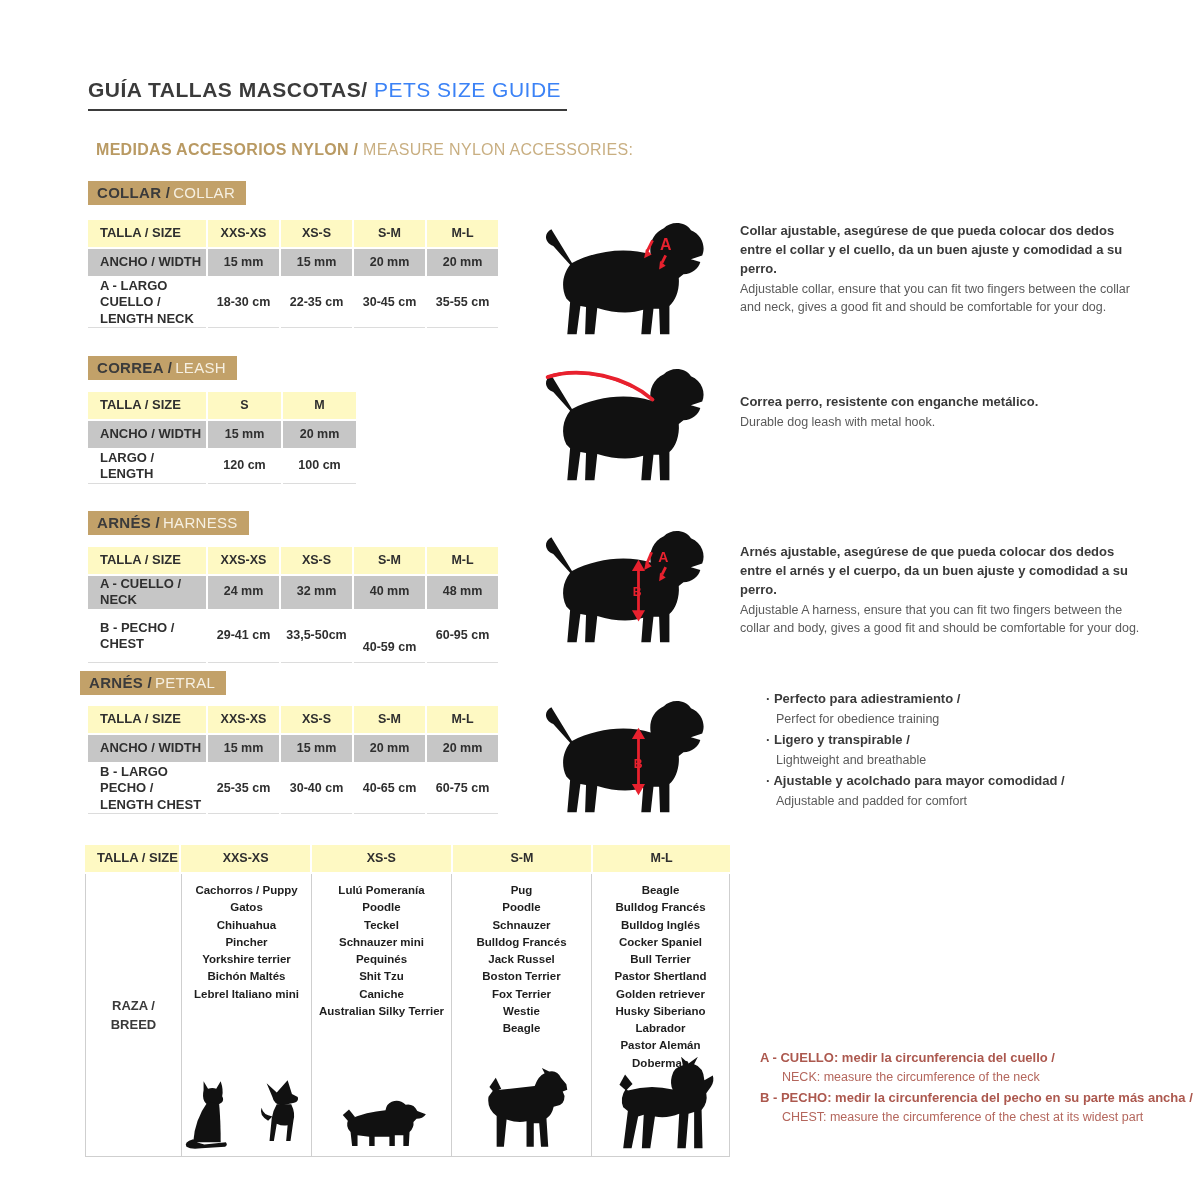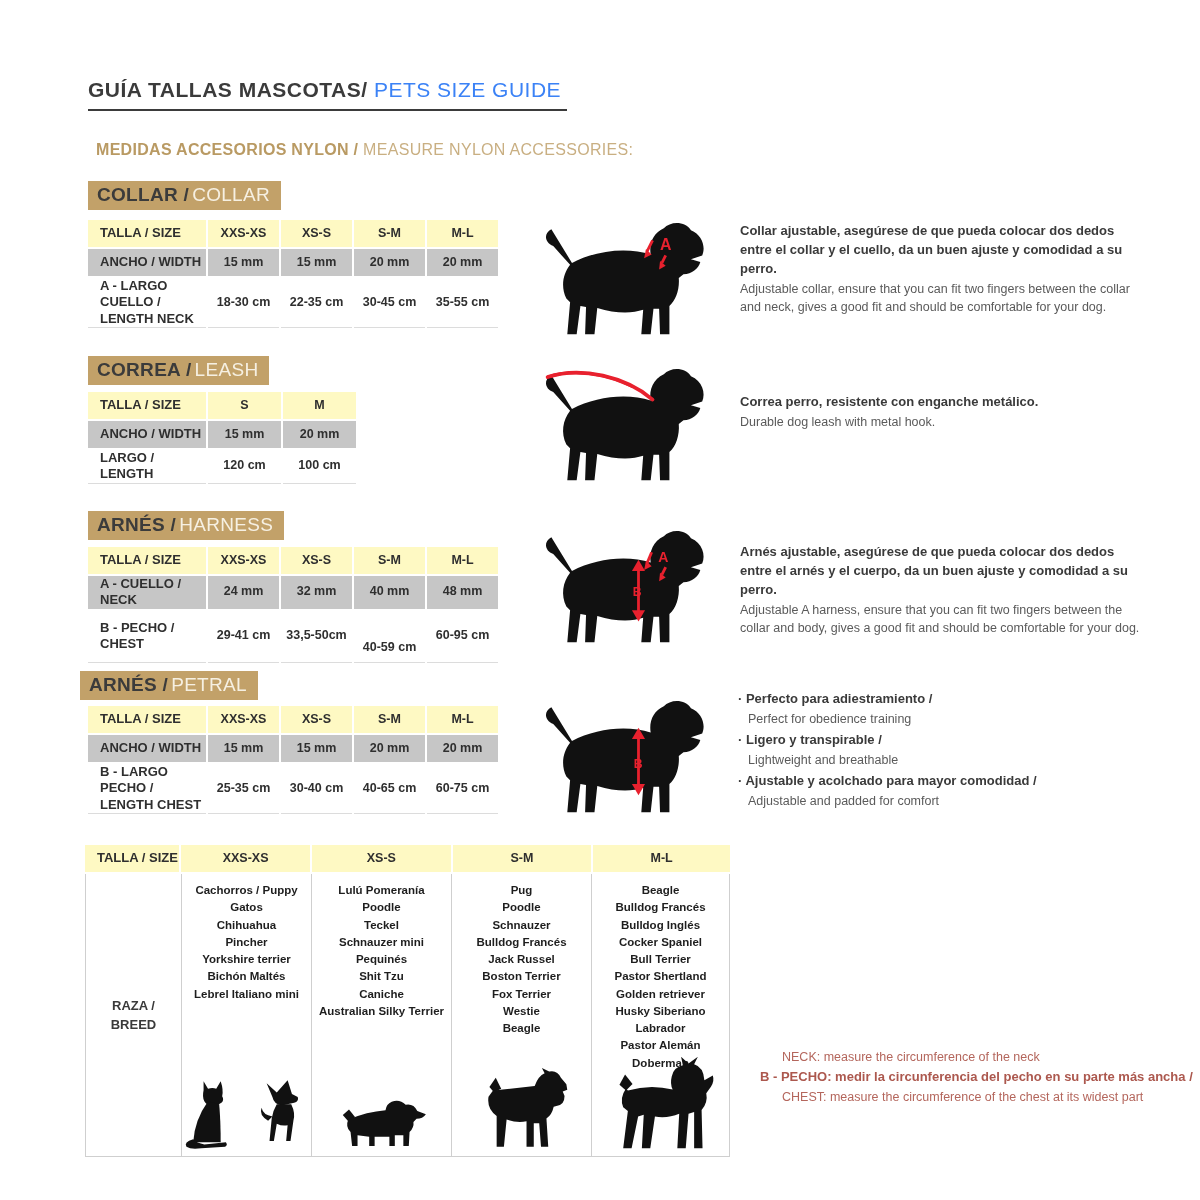--- a/index.html
+++ b/index.html
@@ -6,40 +6,40 @@
   body{width:1200px;height:1200px;position:relative;font-family:"Liberation Sans",sans-serif;color:#3a3a3a;overflow:hidden;}
   .abs{position:absolute;}
 
   
   .page-title{left:88px;top:78px;font-size:21px;font-weight:bold;color:#3b3b3b;letter-spacing:.5px;border-bottom:2px solid #3b3b3b;padding-bottom:7px;padding-right:6px;}
   .page-title .t2{font-weight:normal;color:#3b82f6;}
   .subtitle{left:96px;top:141px;font-size:16px;font-weight:bold;color:#b99a63;letter-spacing:.3px;}
   .subtitle .t2{font-weight:normal;color:#c9af82;}
 
   
-  .badge{background:#c2a169;color:#3b3b3b;font-weight:bold;font-size:19px;padding:3px 11px 4px 9px;letter-spacing:.3px;}
+  .badge{background:#c2a169;color:#3b3b3b;font-weight:bold;font-size:15px;padding:3px 11px 4px 9px;letter-spacing:.3px;}
   .badge .badge-en{font-weight:normal;color:#f6f0e2;margin-left:3px;}
 
   
   .mtable{display:flex;flex-direction:column;}
   .t-row{display:flex;gap:2px;margin-bottom:2px;}
   .t-cell{display:flex;align-items:center;justify-content:center;min-height:27px;font-size:12.5px;font-weight:bold;color:#2f2f2f;text-align:center;white-space:pre-line;line-height:1.25;}
   .t-label{justify-content:flex-start;text-align:left;padding-left:12px;box-sizing:border-box;font-size:13px;}
   .t-row.head .t-cell{background:#fef9c3;}
   .t-row.mid .t-cell{background:#c6c6c6;}
   .t-row.plain .t-cell{background:#ffffff;border-bottom:1px solid #dcdcdc;}
 
   
   .desc{width:400px;}
   .desc-es{font-size:13px;font-weight:bold;color:#3a3a3a;line-height:1.45;}
   .desc-en{font-size:12.5px;color:#5a5a5a;line-height:1.45;margin-top:1px;}
 
   
   .bullets{width:400px;}
-  .bullet{margin-bottom:3px;}
+  .bullet{margin-bottom:3px;margin-left:28px;}
   .bullet .desc-es::before{content:"· ";font-weight:bold;}
   .bullet .desc-en{padding-left:10px;}
 
   
   .breed-table{width:645px;}
   .breed-body{display:flex;border:1px solid #cfcfcf;border-top:none;height:283px;box-sizing:border-box;}
   .b-col{position:relative;border-left:1px solid #cfcfcf;box-sizing:border-box;}
   .b-col:first-child{border-left:none;}
   .b-label{display:flex;align-items:center;justify-content:center;font-weight:bold;font-size:13px;text-align:center;white-space:pre-line;line-height:1.5;}
   .b-list{padding-top:8px;}
@@ -328,16 +328,17 @@
         <svg width="108" height="98" viewBox="0 0 115 105">
           <path class="silhouette" d="M13,32 L19,21 L27,31 L20,38 Z"></path>
           <path class="silhouette" d="M20,36 Q13,46 17,56 L22,60 L17,100 L26,100 L33,66 L39,64 L37,100 L46,100 L51,66 Q65,68 77,63 L75,100 L84,100 L87,63 L93,61 L93,100 L102,100 L101,59 Q108,51 106,41 L111,34 Q115,28 113,22 L104,27 Q103,13 93,10 L97,2 L87,9 L79,2 L81,11 Q71,13 69,23 Q67,31 70,37 Q46,31 22,38 Z"></path>
         </svg>
       </div>
     </div>
   </div>
 </div>
 
 <div class="abs notes" style="left:760px;top:1048px;">
+  <div class="note-es">A - CUELLO: medir la circunferencia del cuello /</div>
   <div class="note-en">NECK: measure the circumference of the neck</div>
   <div class="note-es">B - PECHO: medir la circunferencia del pecho en su parte más ancha /</div>
   <div class="note-en">CHEST: measure the circumference of the chest at its widest part</div>
 </div>
 
 </body></html>

